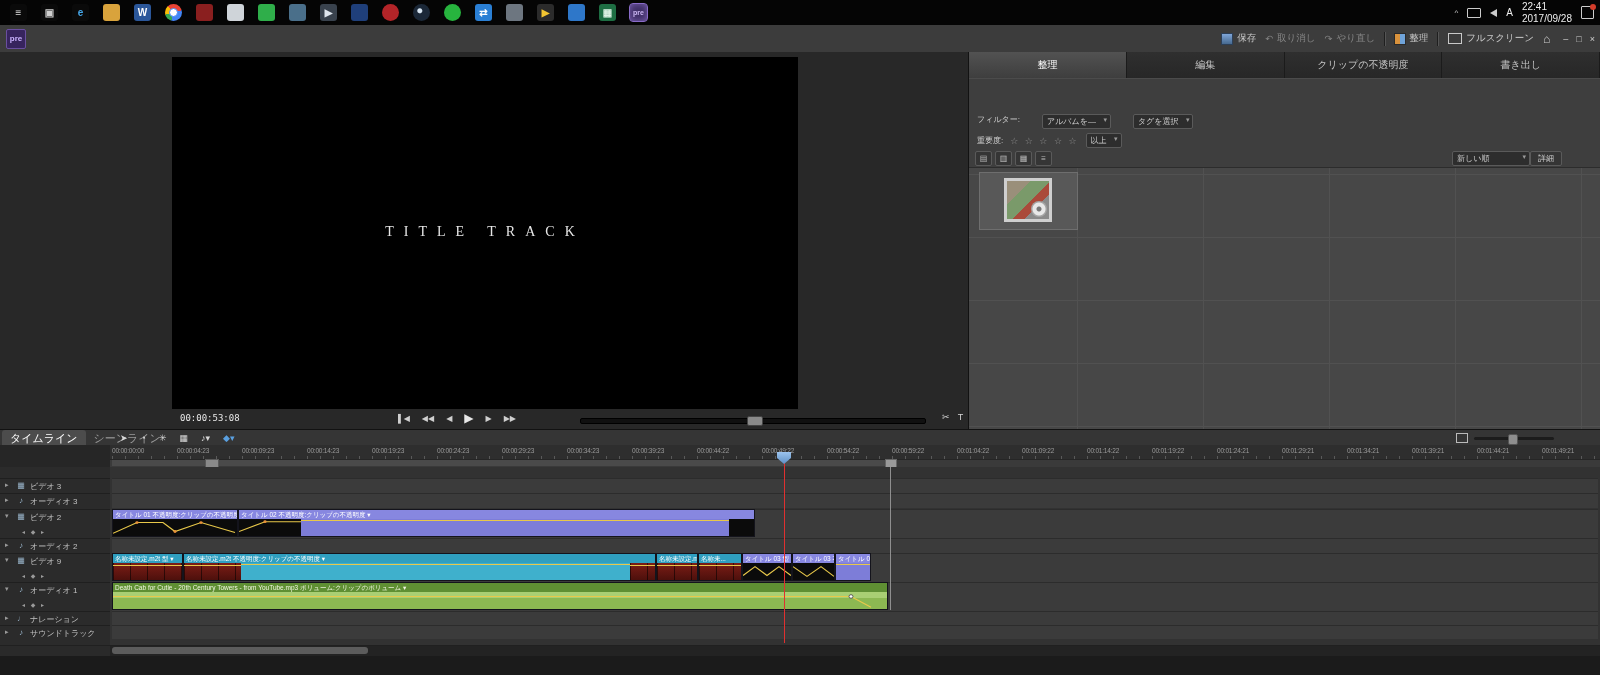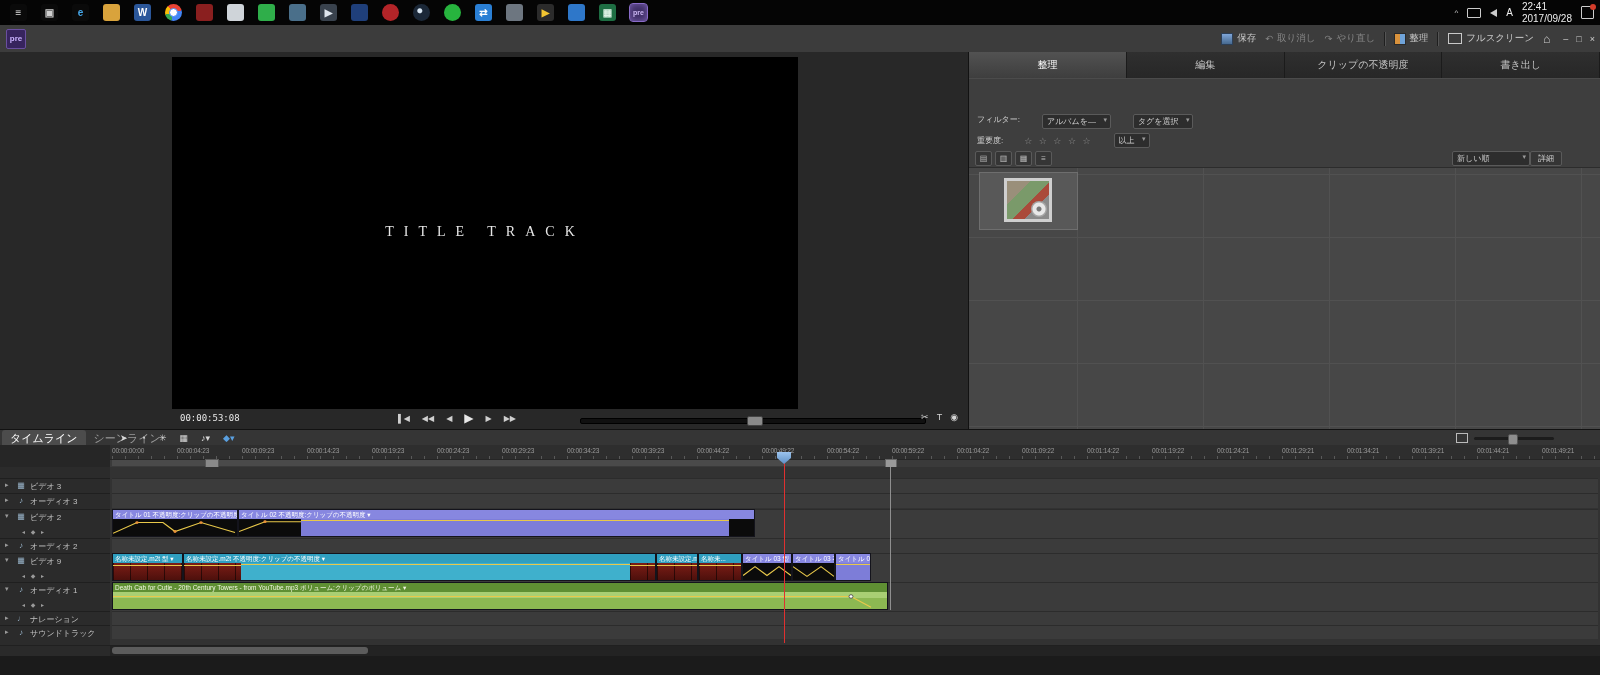--- a/index.html
+++ b/index.html
@@ -36,21 +36,21 @@
   .mb-btn{display:flex;align-items:center;gap:4px;}
   .dim{color:#858585;}
   .ico-save{width:10px;height:10px;background:linear-gradient(#7fa6d9,#46698f);border:1px solid #2c3f57;}
   .ico-grid{width:10px;height:10px;background:
      linear-gradient(90deg,#d9923c 50%,#6fa3d9 50%);outline:1px solid #2a2a2a;}
   .ico-screen{width:12px;height:9px;border:1px solid #c9c9c9;}
   .mb-sep{width:1px;height:14px;background:#1f1f1f;border-right:1px solid #555;}
   .win-btns{display:flex;gap:8px;font-size:9px;color:#cfcfcf;margin-left:4px;}
 
   
-  .monitor-panel{position:absolute;left:0;top:52px;width:968px;height:377px;background:#282828;border-right:7px solid #a21caf;}
+  .monitor-panel{position:absolute;left:0;top:52px;width:968px;height:377px;background:#282828;border-right:7px solid #a21caf;padding-left:21px;}
   .video-frame{position:absolute;left:172px;top:5px;width:626px;height:352px;background:#000;}
   .video-title{position:absolute;left:0;right:0;top:167px;text-align:center;font-family:"Liberation Serif",serif;
                font-size:14px;letter-spacing:10px;color:#e6e6e6;}
   .monitor-controls{position:absolute;left:0;top:358px;width:100%;height:18px;}
   .timecode{position:absolute;left:180px;top:3px;font-family:"DejaVu Sans Mono",monospace;font-size:9px;color:#e8e8e8;}
   .transport{position:absolute;left:398px;top:1px;display:flex;align-items:center;gap:12px;color:#cfcfcf;font-size:8px;}
   .tr-btn.big{font-size:12px;color:#e8e8e8;}
   .scrubber{position:absolute;left:580px;top:8px;width:344px;height:4px;background:#101010;border:1px solid #000;border-radius:2px;}
   .scrub-thumb{position:absolute;left:166px;top:-3px;width:14px;height:8px;background:#8a8a8a;border:1px solid #444;border-radius:2px;}
   .monitor-tools{position:absolute;right:10px;top:2px;display:flex;gap:8px;color:#d5d5d5;font-size:9px;}
@@ -61,21 +61,21 @@
   .ptab{flex:1;display:flex;align-items:center;justify-content:center;font-size:10px;color:#c6c6c6;
         border-right:1px solid #1b1b1b;background:linear-gradient(#2f2f2f,#272727);}
   .ptab.active{background:linear-gradient(#525252,#3e3e3e);color:#fff;}
   .panel-actions{position:absolute;left:178px;top:28px;display:flex;gap:18px;align-items:flex-start;}
   .paction{display:flex;flex-direction:column;align-items:center;gap:3px;min-width:40px;}
   .paction-icon{width:20px;height:14px;border:1px solid #8fb6d8;background:linear-gradient(#4a6d8c,#35506a);border-radius:2px;}
   .paction-label{font-size:8px;color:#c9c9c9;white-space:nowrap;}
   .paction.disabled .paction-label{color:#7d7d7d;}
   .paction.disabled .paction-icon{border-color:#777;background:#555;}
   .filter-row1{position:absolute;left:8px;top:62px;display:flex;align-items:flex-start;gap:22px;}
-  .filter-row2{position:absolute;left:8px;top:81px;display:flex;align-items:center;gap:21px;}
+  .filter-row2{position:absolute;left:8px;top:81px;display:flex;align-items:center;gap:7px;}
   .flabel{font-size:8px;color:#cfcfcf;}
   .dd{height:13px;background:#2d2d2d;border:1px solid #5a5a5a;border-radius:2px;display:flex;align-items:center;
       padding:0 14px 0 4px;font-size:8px;color:#cfcfcf;position:relative;white-space:nowrap;}
   .dd::after{content:"▾";position:absolute;right:3px;top:1px;font-size:7px;color:#9a9a9a;}
   .stars{font-size:9px;color:#8f8f8f;letter-spacing:2px;}
   .view-bar{position:absolute;left:0;top:97px;width:100%;height:18px;border-bottom:1px solid #2c2c2c;}
   .view-btns{position:absolute;left:6px;top:2px;display:flex;gap:3px;}
   .vbtn{width:15px;height:13px;background:#353535;border:1px solid #5a5a5a;border-radius:2px;color:#bdbdbd;
         font-size:8px;display:flex;align-items:center;justify-content:center;}
   .dd-sort{position:absolute;left:483px;top:2px;width:58px;}

